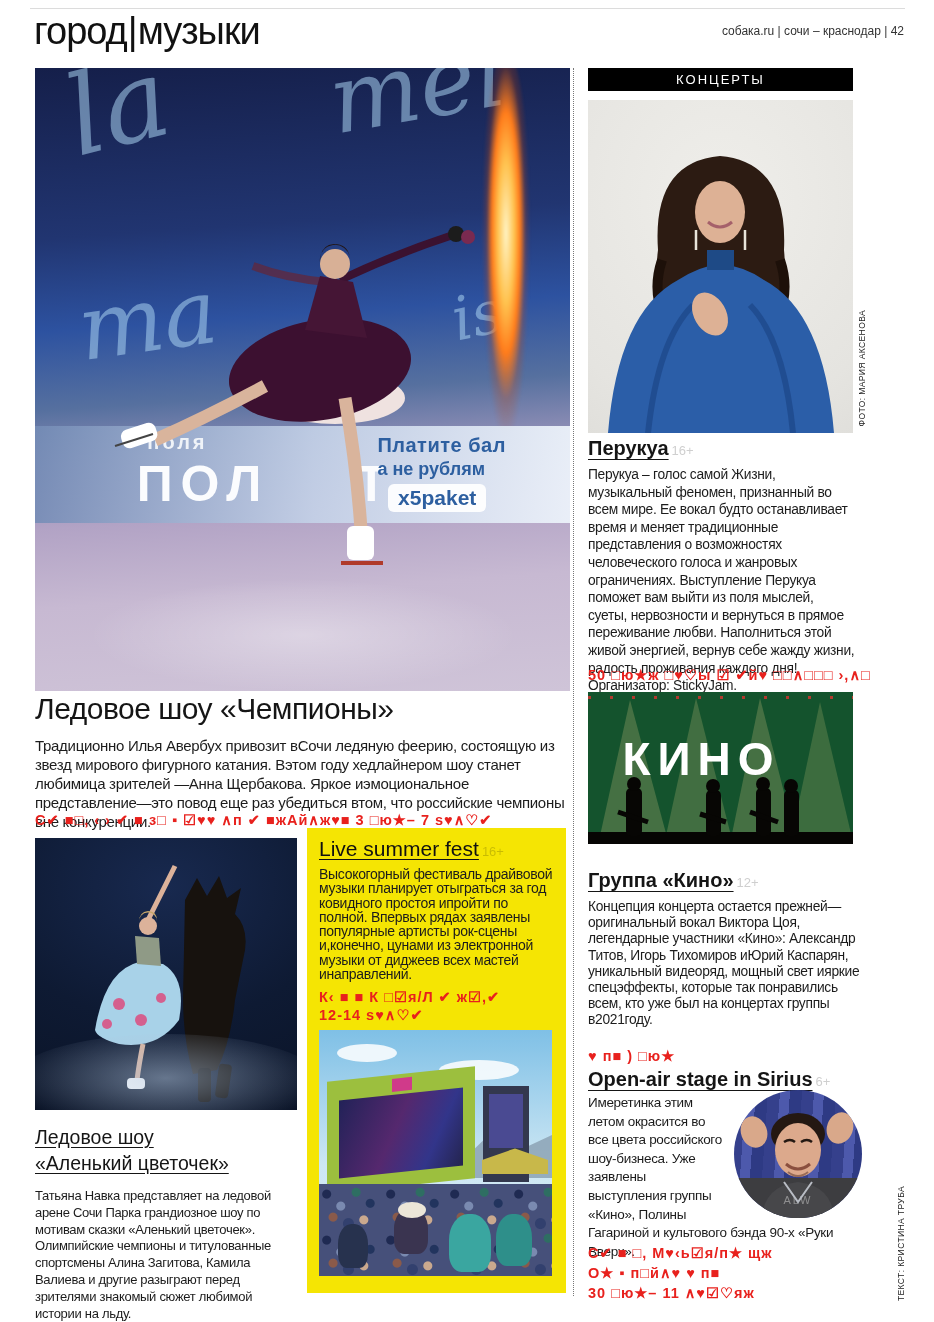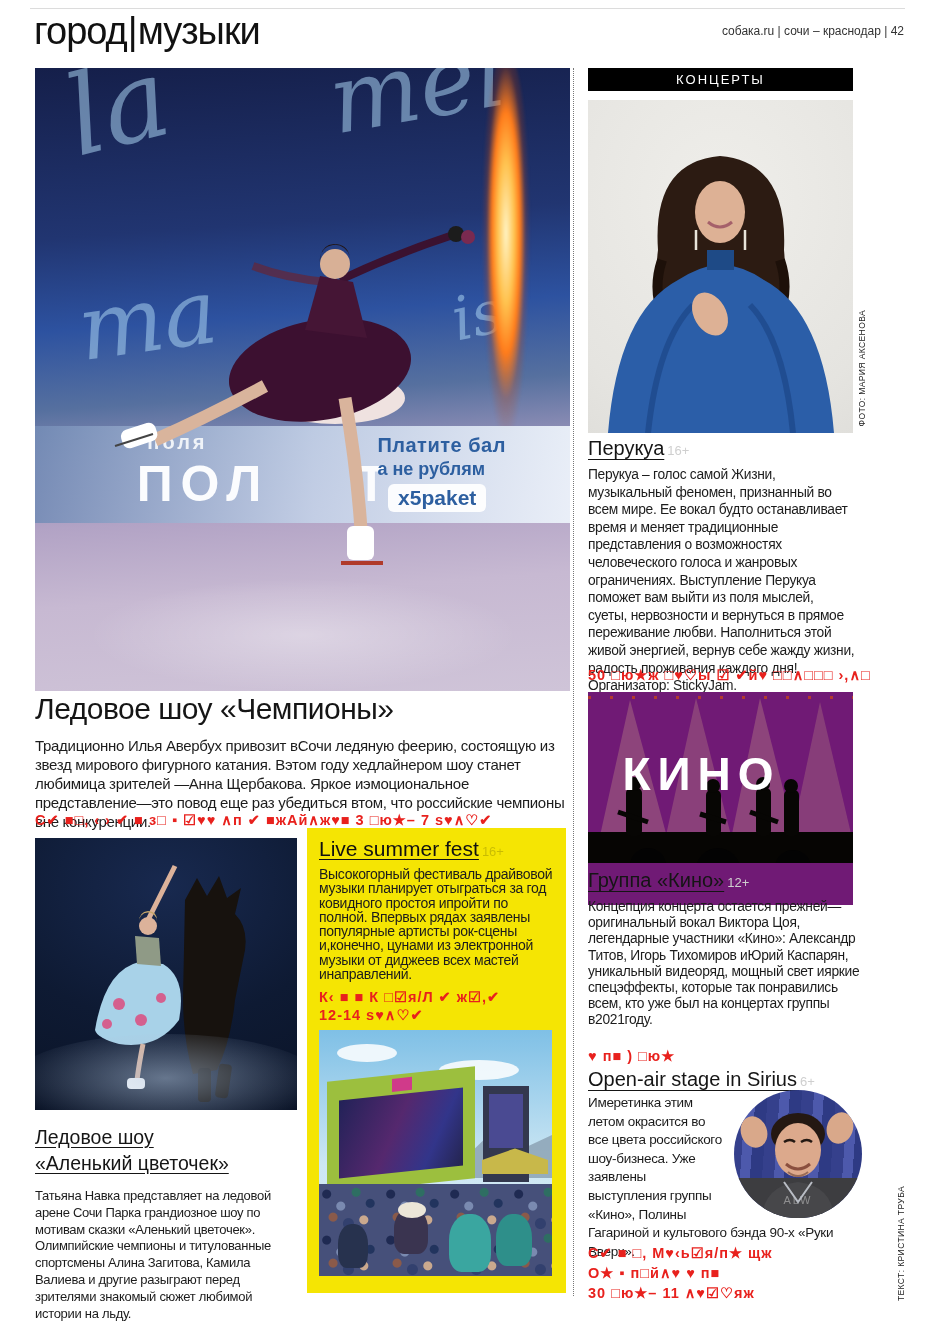--- a/index.html
+++ b/index.html
@@ -12,21 +12,21 @@
   .brand{position:absolute;left:34px;top:10px;font-size:38px;letter-spacing:-1px;color:#111;}
   .brand .divider{font-weight:400;padding:0 1px;}
   .masthead{position:absolute;right:30px;top:24px;font-size:12px;color:#333;}
 
   
   .col-divider{position:absolute;left:573px;top:68px;height:1228px;border-left:1px dotted #777;}
 
   
   .h-big{position:absolute;left:35px;top:692px;font-size:30px;color:#151515;letter-spacing:-0.5px;}
   .rhead{position:absolute;font-size:20px;color:#151515;}
-  .rhead .t{text-decoration:underline;text-underline-offset:4px;text-decoration-thickness:1px;}
+  .rhead .t{text-decoration:underline;text-underline-offset:4px;text-decoration-thickness:1px;font-weight:bold;}
   .age{color:#cfcfcf;font-size:13px;margin-left:3px;text-align:right;}
 
   .body-text{color:#1c1c1c;letter-spacing:-0.3px;}
   .p-champ{position:absolute;left:35px;top:736px;width:537px;font-size:15px;line-height:19px;}
   .p-scarlet{position:absolute;left:35px;top:1188px;width:264px;font-size:13px;line-height:16.8px;}
   .p-right{font-size:13.8px;line-height:17.6px;}
 
   .ding{color:#e8211d;font-weight:700;font-size:14.5px;line-height:18px;letter-spacing:1px;}
 
   
@@ -61,21 +61,21 @@
   .ph-scarlet{left:35px;top:838px;width:262px;height:272px;}
   .sc-bg{position:absolute;inset:0;background:radial-gradient(130% 95% at 50% 18%, #18294f 0%, #0e1a33 52%, #0a1326 100%);}
   .sc-ice{position:absolute;left:-10%;bottom:-8%;width:120%;height:36%;border-radius:50%;
     background:radial-gradient(50% 55% at 50% 45%, rgba(176,196,220,.55), rgba(176,196,220,0));}
 
   
   .ph-perukua{left:588px;top:100px;width:265px;height:333px;}
   .pk-bg{position:absolute;inset:0;background:radial-gradient(120% 110% at 50% 30%, #efeeea 0%, #e5e4e0 60%, #d9d8d4 100%);}
 
   
-  .ph-kino{left:588px;top:692px;width:265px;height:213px;background:#701a75;}
+  .ph-kino{left:588px;top:692px;width:265px;height:152px;background:#14532d;}
   .kino-lights{position:absolute;left:0;top:4px;width:100%;height:3px;
     background:repeating-linear-gradient(90deg,#b23a2e 0 3px,rgba(0,0,0,0) 3px 22px);}
   .kino-title{position:absolute;left:13%;top:26%;color:#fff;font-weight:700;font-size:46px;letter-spacing:7px;}
 
   
   .ybox{position:absolute;left:307px;top:828px;width:259px;height:465px;background:#f5e503;box-sizing:border-box;padding:9px 12px;}
   .ybox .h{font-size:21px;color:#111;}
   .ybox .h .t{text-decoration:underline;text-underline-offset:3px;text-decoration-thickness:1px;}
   .ybox .age{color:rgba(0,0,0,.18);}
   .p-fest{margin-top:6px;width:235px;font-size:14px;line-height:14.3px;letter-spacing:-0.3px;}

